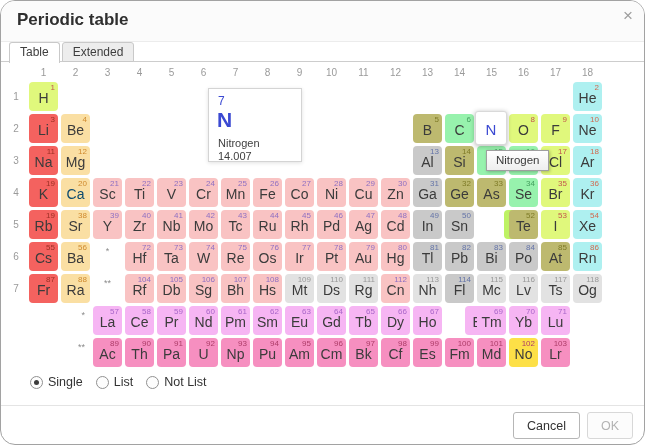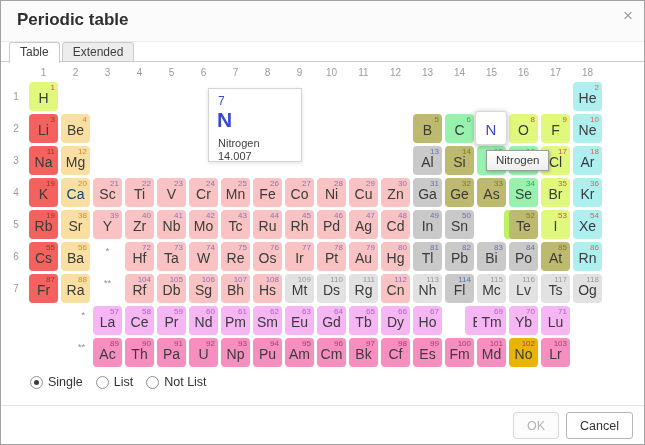--- a/index.html
+++ b/index.html
@@ -1,18 +1,18 @@
 <!DOCTYPE html>
 <html><head>
 <meta charset="utf-8">
 <style>
   html,body{margin:0;padding:0;background:#fff;font-family:"Liberation Sans",sans-serif;}
   #stage{position:relative;width:645px;height:445px;}
   .dialog{position:absolute;left:0;top:0;width:643px;height:443px;border:1px solid #a2a2a2;
-          border-radius:0;background:#fff;overflow:hidden;}
+          border-radius:15px;background:#fff;overflow:hidden;}
   
   .header{position:absolute;left:0;top:0;right:0;height:40px;background:#fbfbfb;border-bottom:1px solid #ececec;}
   .title{position:absolute;left:16px;top:9px;font-size:17px;font-weight:bold;color:#2f2f2f;}
   .close{position:absolute;right:11px;top:6px;font-size:17px;color:#9d9d9d;cursor:pointer;line-height:1;}
   
   .tabstrip-line{position:absolute;left:0;right:0;top:60px;height:1px;background:#cdcdcd;z-index:1;}
   .tabs{position:absolute;left:8px;top:41px;display:flex;align-items:flex-start;z-index:2;}
   .tab{box-sizing:border-box;height:20px;line-height:18px;padding:0 10px;font-size:12px;color:#3e3e3e;
        border:1px solid #c9c9c9;background:#ededed;margin-right:2px;border-radius:3px 3px 0 0;cursor:pointer;}
   .tab.active{background:#fff;height:21px;border-bottom:0;}
@@ -553,21 +553,21 @@
           <span class="sym" style="color: rgb(59, 59, 59);">Es</span>
         </div>
         <div class="cell" style="left: 444px; top: 337px; width: 29px; height: 29px; background: rgb(246, 143, 192);">
           <span class="num" style="color: rgb(173, 60, 104);">100</span>
           <span class="sym" style="color: rgb(59, 59, 59);">Fm</span>
         </div>
         <div class="cell" style="left: 476px; top: 337px; width: 29px; height: 29px; background: rgb(246, 143, 192);">
           <span class="num" style="color: rgb(173, 60, 104);">101</span>
           <span class="sym" style="color: rgb(59, 59, 59);">Md</span>
         </div>
-        <div class="cell" style="left: 508px; top: 337px; width: 29px; height: 29px; background: #eab308;">
+        <div class="cell" style="left: 508px; top: 337px; width: 29px; height: 29px; background: #fde047;">
           <span class="num" style="color: rgb(173, 60, 104);">102</span>
           <span class="sym" style="color: rgb(59, 59, 59);">No</span>
         </div>
         <div class="cell" style="left: 540px; top: 337px; width: 29px; height: 29px; background: rgb(246, 143, 192);">
           <span class="num" style="color: rgb(173, 60, 104);">103</span>
           <span class="sym" style="color: rgb(59, 59, 59);">Lr</span>
         </div>
       </div>
 
     <div class="detail-card">
@@ -589,18 +589,18 @@
           <span>List</span>
         </div>
         <div class="mode">
           <span class="radio"></span>
           <span>Not List</span>
         </div>
       </div>
 
     <div class="footer-sep"></div>
     <div class="footer-buttons">
+      <button class="btn" id="btn-cancel">Cancel</button>
       <button class="btn disabled" id="btn-ok" disabled="">OK</button>
-      <button class="btn" id="btn-cancel">Cancel</button>
     </div>
 
   </div>
 </div>
 
 </body></html>

